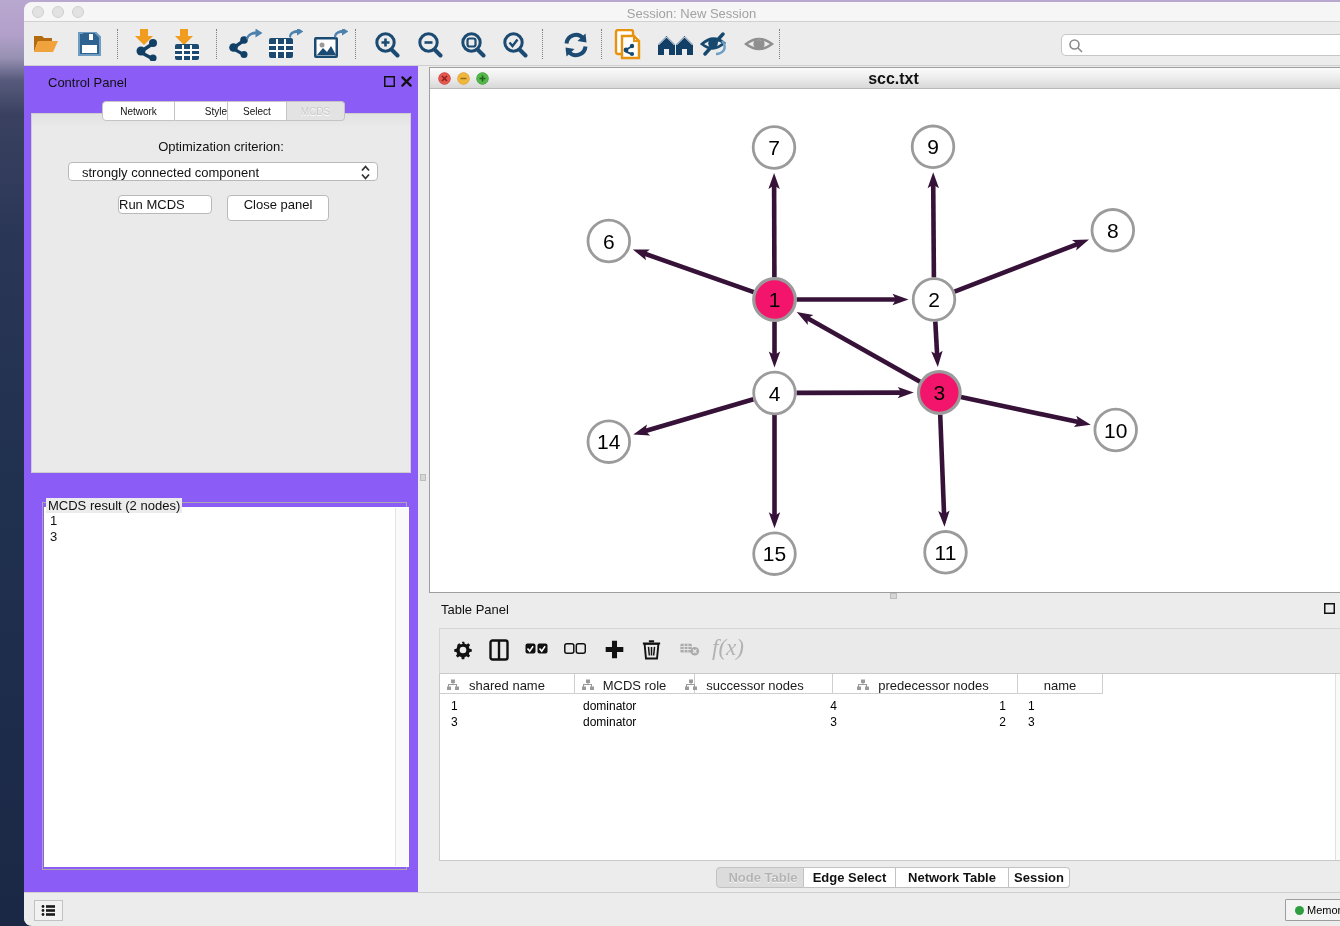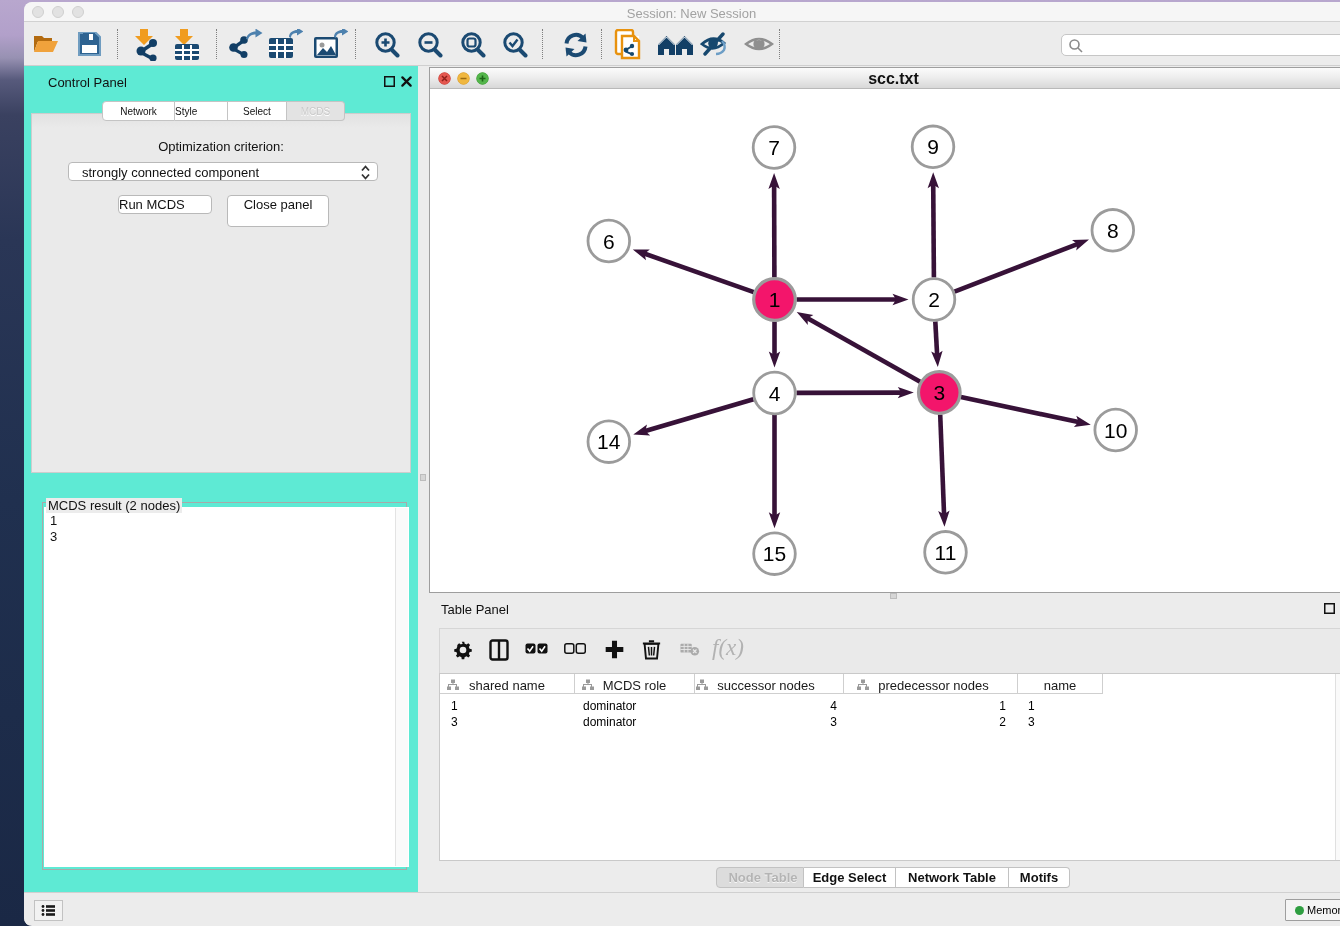--- a/index.html
+++ b/index.html
@@ -17,21 +17,21 @@
 #wtitle { position:absolute; top:4px; left:0; width:100%; text-align:center; font-size:13px; color:#a2a2a2; }
 
 #toolbar { position:absolute; left:0; top:21px; width:100%; height:43px; background:#ececec;
   border-bottom:1px solid #cfcfcf; }
 .sep { position:absolute; top:6px; height:30px; width:0; border-left:1px dotted #7f7f7f; }
 .ticon { position:absolute; top:8px; }
 #search { position:absolute; left:1037px; top:11px; width:290px; height:22px; background:#fff;
   border:1px solid #c6c6c6; border-radius:5px; }
 #search svg { position:absolute; left:6px; top:3px; }
 
-#cpanel { position:absolute; left:0; top:64px; width:394px; height:826px; background:#5eead4; }
+#cpanel { position:absolute; left:0; top:64px; width:394px; height:826px; background:#8b5cf6; }
 #cphead { position:absolute; left:24px; top:9px; font-size:13px; color:#111; }
 .mini { position:absolute; top:10px; width:11px; height:11px; }
 #netwin { position:absolute; left:405px; top:65px; width:929px; height:526px;
   background:#fff; border:1px solid #9e9e9e; }
 #ntitle { position:absolute; left:0; top:0; width:100%; height:21px;
   background:linear-gradient(180deg,#fbfbfb 0,#ececec 50%,#d8d8d8 100%); border-bottom:1px solid #b9b9b9;
   text-align:center; font-size:16px; color:#111; line-height:21px;font-weight:bold; }
 .mtl { position:absolute; top:4px; width:13px; height:13px; border-radius:50%; }
 
 #statusbar { position:absolute; left:0; top:890px; width:100%; height:33px; background:#ececec; border-top:1px solid #d0d0d0;padding-left:23px; }
@@ -175,34 +175,34 @@
 <div id="cpanel">
   <div id="cphead">Control Panel</div>
   <svg class="mini" style="left:360px" width="11" height="11" viewBox="0 0 11 11">
         <rect x="0.75" y="0.75" width="9.5" height="9.5" fill="none" stroke="#111" stroke-width="1.5"></rect>
       </svg>
   <svg class="mini" style="left:377px" width="12" height="11" viewBox="0 0 12 11">
         <path d="M1.5 1 L10.5 10 M10.5 1 L1.5 10" stroke="#111" stroke-width="2.4" stroke-linecap="round"></path>
       </svg>
   <div style="position:absolute;left:78px;top:35px;height:20px;display:flex;z-index:3;font-size:10px;border-radius:6px;">
     <div style="width:73px;background:#fff;border:1px solid #c4c4c4;border-radius:4px 0 0 4px;text-align:center;line-height:19px;color:#111;">Network</div>
-    <div style="width:53px;background:#fff;border:1px solid #c4c4c4;border-left:none;text-align:left;line-height:19px;color:#111;">Style</div>
+    <div style="width:53px;background:#fff;border:1px solid #c4c4c4;border-left:none;text-align:right;line-height:19px;color:#111;">Style</div>
     <div style="width:59px;background:#fff;border:1px solid #c4c4c4;border-left:none;text-align:center;line-height:19px;color:#111;">Select</div>
     <div style="width:58px;background:#e3e3e3;border:1px solid #c4c4c4;border-left:none;border-radius:0 4px 4px 0;text-align:center;line-height:19px;color:#c9c9c9;text-shadow:0 1px 0 #fff;">MCDS</div>
   </div>
   <div style="position:absolute;left:7px;top:47px;width:380px;height:360px;border:1px solid #cdcdcd;background:linear-gradient(180deg,#e2e2e2 0,#eaeaea 14px,#eaeaea 100%);"></div>
   <div style="position:absolute;left:44px;top:96px;width:310px;height:19px;background:#fff;border:1px solid #b9b9b9;border-radius:4px;">
     <span style="position:absolute;left:13px;top:2px;font-size:13px;color:#111;">strongly connected component</span>
     <svg style="position:absolute;right:6px;top:2px" width="11" height="15" viewBox="0 0 11 15">
           <path d="M2 5.5 L5.5 1.5 L9 5.5 M2 9.5 L5.5 13.5 L9 9.5" fill="none" stroke="#333" stroke-width="1.8"></path>
         </svg>
   </div>
   <div style="position:absolute;left:0;top:73px;width:394px;text-align:center;font-size:13px;color:#111;">Optimization criterion:</div>
   <div style="position:absolute;left:94px;top:129px;width:94px;height:19px;background:#fff;border:1px solid #b9b9b9;border-radius:4px;line-height:18px;font-size:13px;color:#111;">Run MCDS</div>
-  <div style="position:absolute;left:203px;top:129px;width:102px;height:32px;background:#fff;border:1px solid #b9b9b9;border-radius:4px;text-align:center;line-height:18px;font-size:13px;color:#111;">Close panel</div>
+  <div style="position:absolute;left:203px;top:129px;width:102px;height:26px;background:#fff;border:1px solid #b9b9b9;border-radius:4px;text-align:center;line-height:18px;font-size:13px;color:#111;">Close panel</div>
   <div style="position:absolute;left:14px;top:432px;width:369px;height:372px;">
     <div style="position:absolute;left:4px;top:4px;right:0;bottom:0;border:1px solid #a9a9a9;"></div>
     <div style="position:absolute;left:8px;top:0;background:#ececec;padding:0 2px;font-size:13px;color:#111;z-index:2;">MCDS result (2 nodes)</div>
     <div style="position:absolute;left:6px;top:9px;width:365px;height:360px;background:#fff;">
       <div style="position:absolute;left:6px;top:6px;font-size:13px;color:#111;line-height:16px;">1<br>3</div>
       <div style="position:absolute;right:1px;top:1px;width:13px;height:358px;background:#fafafa;border-left:1px solid #e3e3e3;"></div>
     </div>
   </div>
 </div>
 <div style="position:absolute;left:396px;top:472px;width:6px;height:7px;background:#d6d6d6;border:1px solid #bdbdbd;"></div>
@@ -338,21 +338,21 @@
 <svg width="12" height="12" viewBox="0 0 12 12" style="position:absolute;left:7px;top:5px">
             <g fill="#9a9a9a">
               <rect x="4" y="0.5" width="4" height="3.5"></rect>
               <rect x="0" y="7.5" width="4" height="3.5"></rect>
               <rect x="8" y="7.5" width="4" height="3.5"></rect>
               <path d="M5.5 4 h1 v2 h-4.5 v2 h-1 v-3 h4.5 z M6.5 5 h3.5 v3 h-1 v-2 h-2.5 z"></path>
             </g>
           </svg>
 <div style="position:absolute;left:0;top:4px;width:100%;text-align:center;font-size:13px;color:#1a1a1a;">MCDS role</div>
         </div>
-<div style="position:absolute;left:249px;top:0;width:155px;height:20px;border-right:1px solid #cfcfcf;">
+<div style="position:absolute;left:238px;top:0;width:155px;height:20px;border-right:1px solid #cfcfcf;">
 <svg width="12" height="12" viewBox="0 0 12 12" style="position:absolute;left:7px;top:5px">
             <g fill="#9a9a9a">
               <rect x="4" y="0.5" width="4" height="3.5"></rect>
               <rect x="0" y="7.5" width="4" height="3.5"></rect>
               <rect x="8" y="7.5" width="4" height="3.5"></rect>
               <path d="M5.5 4 h1 v2 h-4.5 v2 h-1 v-3 h4.5 z M6.5 5 h3.5 v3 h-1 v-2 h-2.5 z"></path>
             </g>
           </svg>
 <div style="position:absolute;left:0;top:4px;width:100%;text-align:center;font-size:13px;color:#1a1a1a;">successor nodes</div>
         </div>
@@ -380,21 +380,21 @@
 <div style="position:absolute;left:255px;top:41px;width:142px;text-align:right;font-size:12px;color:#000;">3</div>
 <div style="position:absolute;left:410px;top:41px;width:156px;text-align:right;font-size:12px;color:#000;">2</div>
 <div style="position:absolute;left:588px;top:41px;font-size:12px;color:#000;">3</div>
 
     <div style="position:absolute;right:0;top:0;width:12px;height:186px;background:#fafafa;border-left:1px solid #e0e0e0;"></div>
   </div>
   <div style="position:absolute;left:287px;top:268px;height:21px;display:flex;font-size:13px;font-weight:bold;">
     <div style="width:88px;background:#dcdcdc;border:1px solid #c2c2c2;border-radius:4px 0 0 4px;text-align:center;line-height:20px;color:#b4b4b4;text-shadow:0 1px 0 #f5f5f5;padding-left:6px;">Node Table</div>
     <div style="width:92px;background:#fff;border:1px solid #c2c2c2;border-left:none;text-align:center;line-height:20px;color:#111;">Edge Select</div>
     <div style="width:113px;background:#fff;border:1px solid #c2c2c2;border-left:none;text-align:center;line-height:20px;color:#111;">Network Table</div>
-    <div style="width:61px;background:#fff;border:1px solid #c2c2c2;border-left:none;border-radius:0 4px 4px 0;text-align:center;line-height:20px;color:#111;">Motifs</div>
+    <div style="width:61px;background:#fff;border:1px solid #c2c2c2;border-left:none;border-radius:0 4px 4px 0;text-align:center;line-height:20px;color:#111;">Session</div>
   </div>
 </div>
 
 <div id="statusbar">
   <div style="position:absolute;left:10px;top:7px;width:29px;height:21px;border:1px solid #c2c2c2;background:#f2f2f2;">
     <svg width="27" height="19" viewBox="0 0 27 19">
           <g fill="#1a1a1a">
             <circle cx="8" cy="5.5" r="1.4"></circle>
             <circle cx="8" cy="9.5" r="1.4"></circle>
             <circle cx="8" cy="13.5" r="1.4"></circle>

